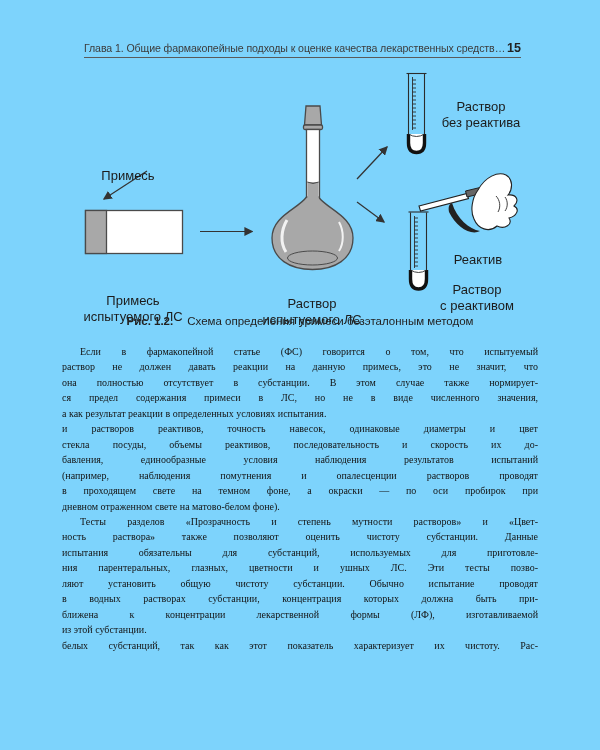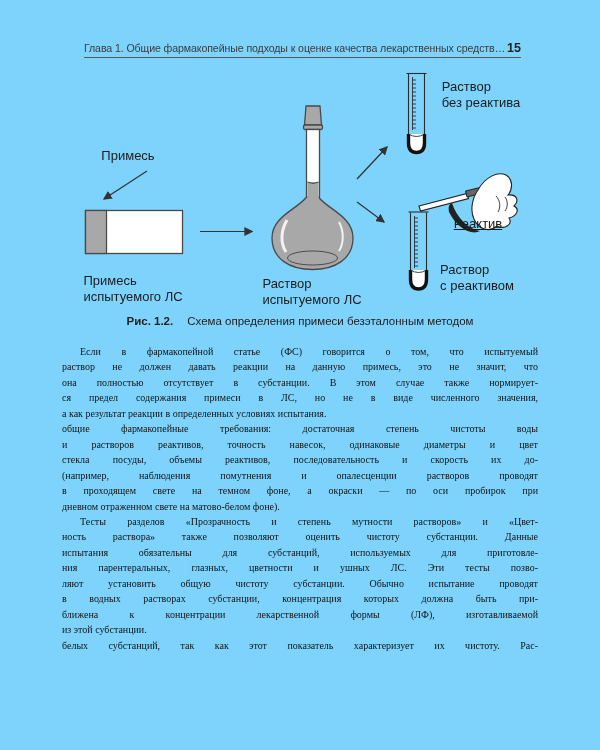--- a/index.html
+++ b/index.html
@@ -6,22 +6,22 @@
   .page{position:relative;width:600px;height:750px;background:#7dd3fc;overflow:hidden;
         font-family:"Liberation Sans",sans-serif;color:#1a1a1a;}
   
   .running-head{position:absolute;left:84px;top:41px;width:437px;display:flex;
         justify-content:space-between;align-items:baseline;}
   .running-head .chapter{font-size:10.6px;color:#3c3c3c;letter-spacing:-0.1px;white-space:nowrap;}
   .running-head .pageno{font-size:12.5px;font-weight:bold;color:#222;}
   .head-rule{position:absolute;left:84px;top:57px;width:437px;height:1px;background:#5a5a5a;}
   
   .fig-svg{position:absolute;left:0;top:0;width:600px;height:750px;}
-  .fig-label{position:absolute;transform:translateX(-50%);
-        white-space:pre-line;font-size:13px;line-height:16px;color:#1c1c1c;}
+  .fig-label{position:absolute;transform:translateX(-50%);text-align:center;
+        white-space:pre-line;font-size:13px;line-height:16px;color:#1c1c1c;margin-top:20px;}
   .fig-caption{position:absolute;left:60px;top:315px;width:480px;text-align:center;
         font-size:11.5px;color:#222;}
   .fig-caption .cap-label{font-weight:bold;margin-right:14px;}
   
   .shape-fill{fill:var(--fill-gray,#a8a8a8);stroke:var(--outline,#4a4a4a);stroke-width:1.3;}
   .shape-fill-nostroke{fill:var(--fill-gray,#a8a8a8);stroke:none;}
   .shape-white{fill:#ffffff;stroke:var(--outline,#4a4a4a);stroke-width:1.3;}
   .thin-stroke{fill:none;stroke:#3f3f3f;stroke-width:0.9;}
   .ink-line{stroke:#333;stroke-width:1.2;fill:none;}
   .tube-line{stroke:#2b2b2b;stroke-width:1.1;fill:none;}
@@ -110,37 +110,37 @@
     </g>
   </svg>
 
   <div class="fig-label" style="left:128px;top:148px;">Примесь</div>
   <div class="fig-label" style="left:133px;top:273px;">Примесь
 испытуемого ЛС</div>
   <div class="fig-label" style="left:312px;top:276px;">Раствор
 испытуемого ЛС</div>
   <div class="fig-label" style="left:481px;top:79px;">Раствор
 без реактива</div>
-  <div class="fig-label" style="left:478px;top:216px;text-decoration:underline;">Реактив</div>
+  <div class="fig-label" style="left:478px;top:232px;">Реактив</div>
   <div class="fig-label" style="left:477px;top:262px;">Раствор
 с реактивом</div>
 
   <div class="fig-caption">
     <span class="cap-label">Рис. 1.2.</span><span>Схема определения примеси безэталонным методом</span>
   </div>
 
   <div class="body-text">
       <div class="bline indent">Если в фармакопейной статье (ФС) говорится о том, что испытуемый</div>
       <div class="bline">раствор не должен давать реакции на данную примесь, это не значит, что</div>
       <div class="bline">она полностью отсутствует в субстанции. В этом случае также нормирует-</div>
       <div class="bline">ся предел содержания примеси в ЛС, но не в виде численного значения,</div>
       <div class="bline lastline">а как результат реакции в определенных условиях испытания.</div>
-      <div class="bline">общие фармакопейные требования: достаточная степень чистоты воды</div>
       <div class="bline">и растворов реактивов, точность навесок, одинаковые диаметры и цвет</div>
       <div class="bline">стекла посуды, объемы реактивов, последовательность и скорость их до-</div>
+      <div class="bline">бавления, единообразные условия наблюдения результатов испытаний</div>
       <div class="bline">(например, наблюдения помутнения и опалесценции растворов проводят</div>
       <div class="bline">в проходящем свете на темном фоне, а окраски — по оси пробирок при</div>
       <div class="bline lastline">дневном отраженном свете на матово-белом фоне).</div>
       <div class="bline indent">Тесты разделов «Прозрачность и степень мутности растворов» и «Цвет-</div>
       <div class="bline">ность раствора» также позволяют оценить чистоту субстанции. Данные</div>
       <div class="bline">испытания обязательны для субстанций, используемых для приготовле-</div>
       <div class="bline">ния парентеральных, глазных, цветности и ушных ЛС. Эти тесты позво-</div>
       <div class="bline">ляют установить общую чистоту субстанции. Обычно испытание проводят</div>
       <div class="bline">в водных растворах субстанции, концентрация которых должна быть при-</div>
       <div class="bline">ближена к концентрации лекарственной формы (ЛФ), изготавливаемой</div>

